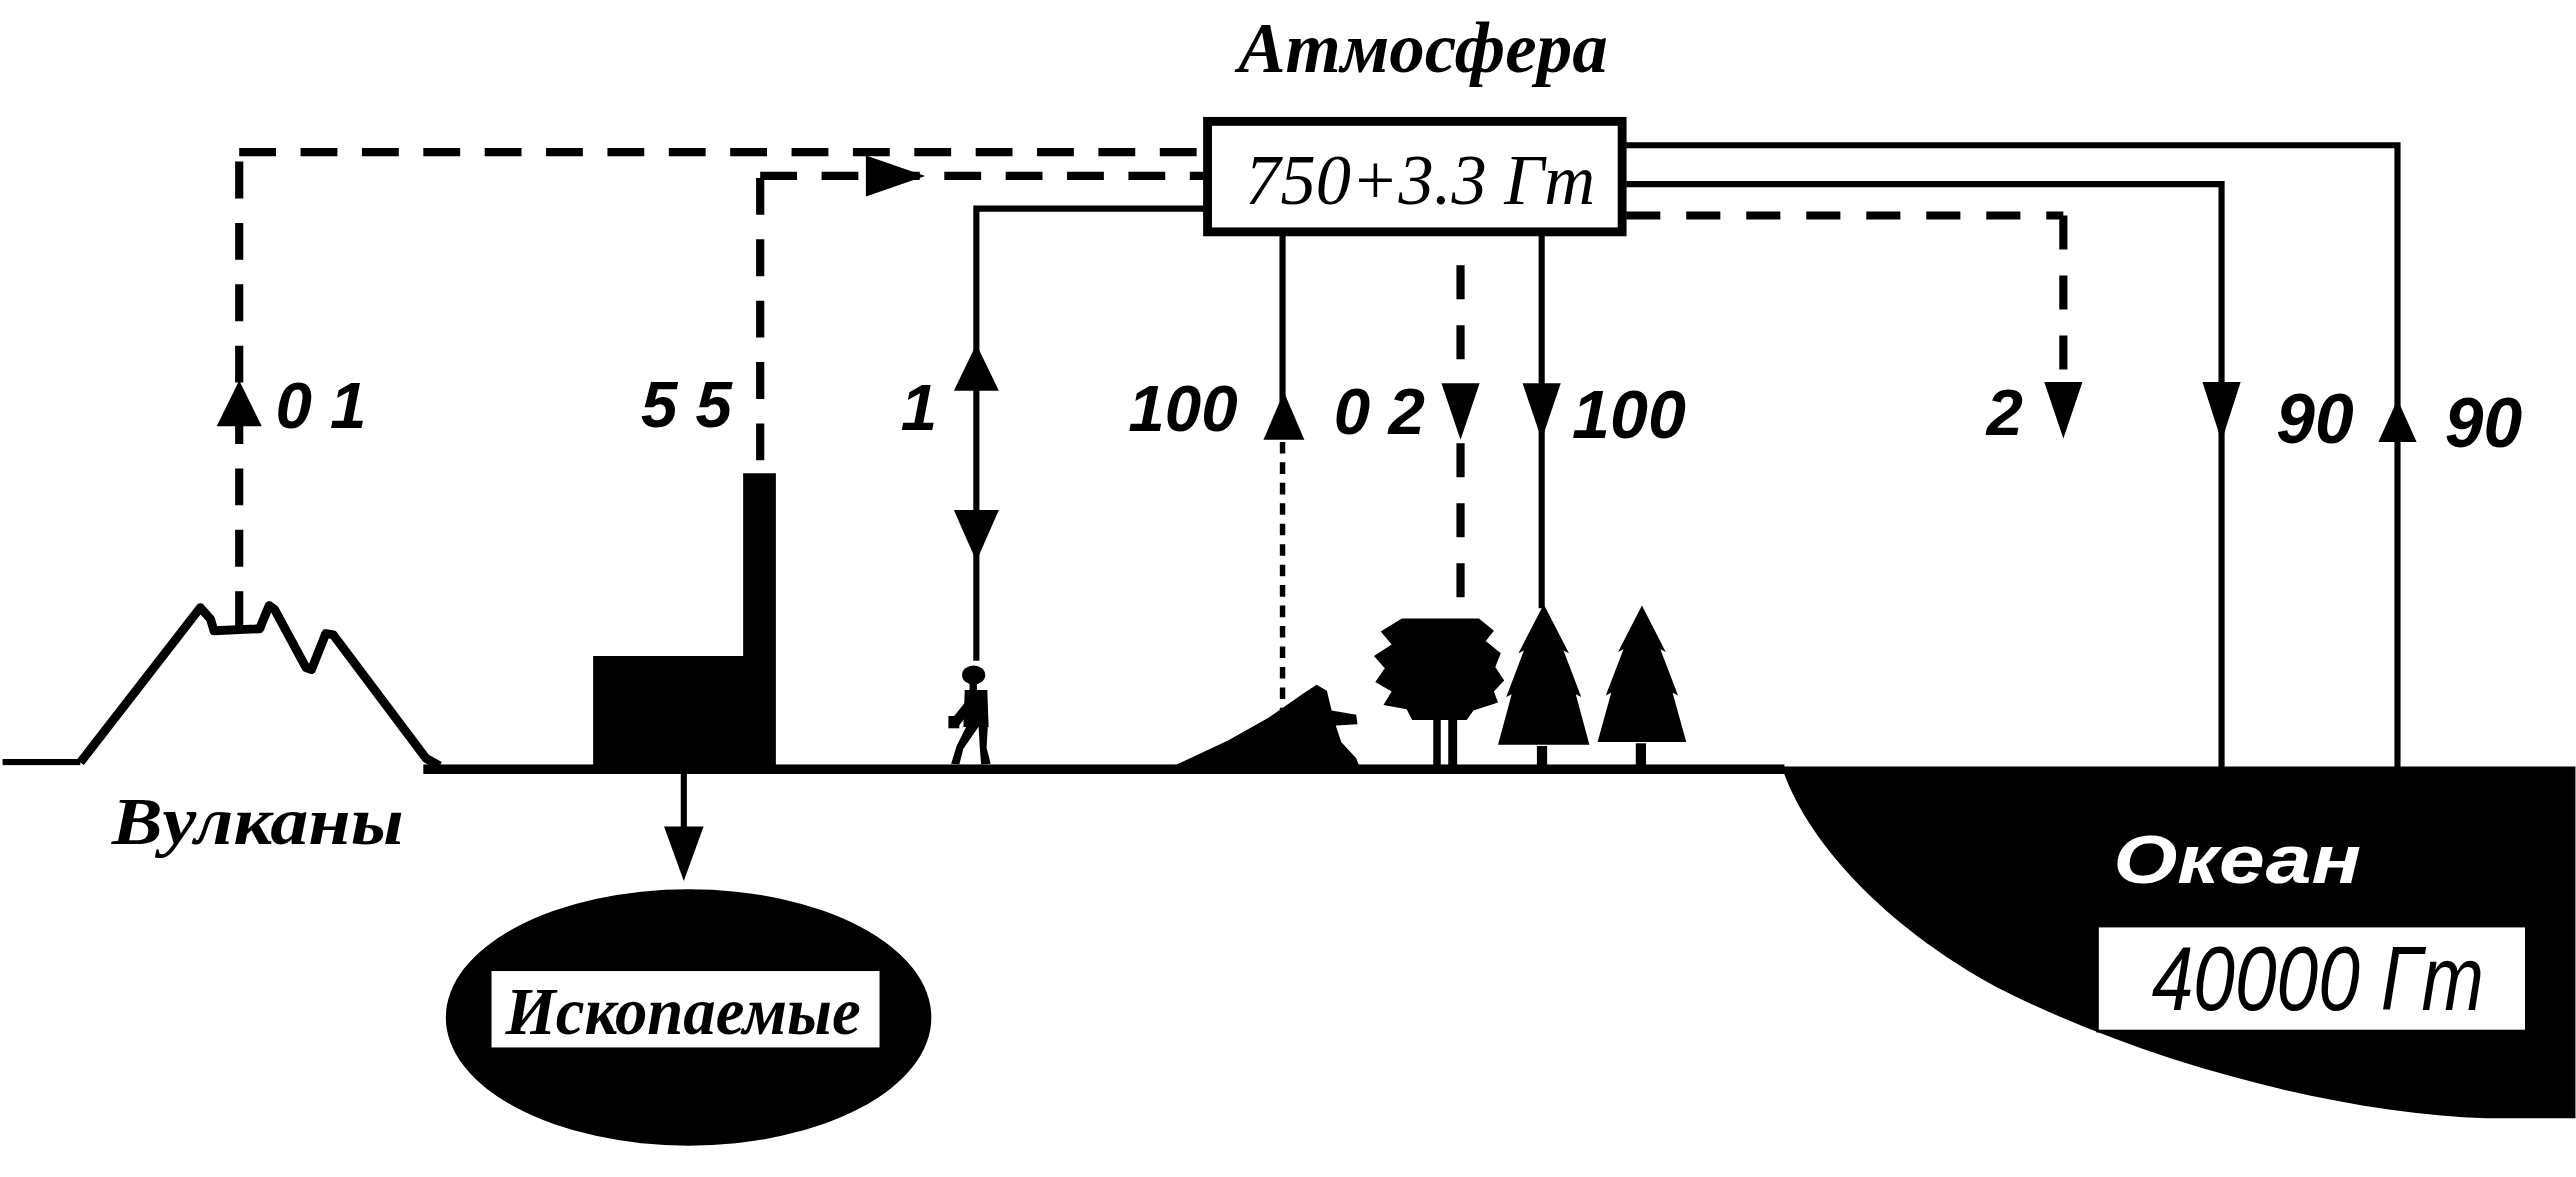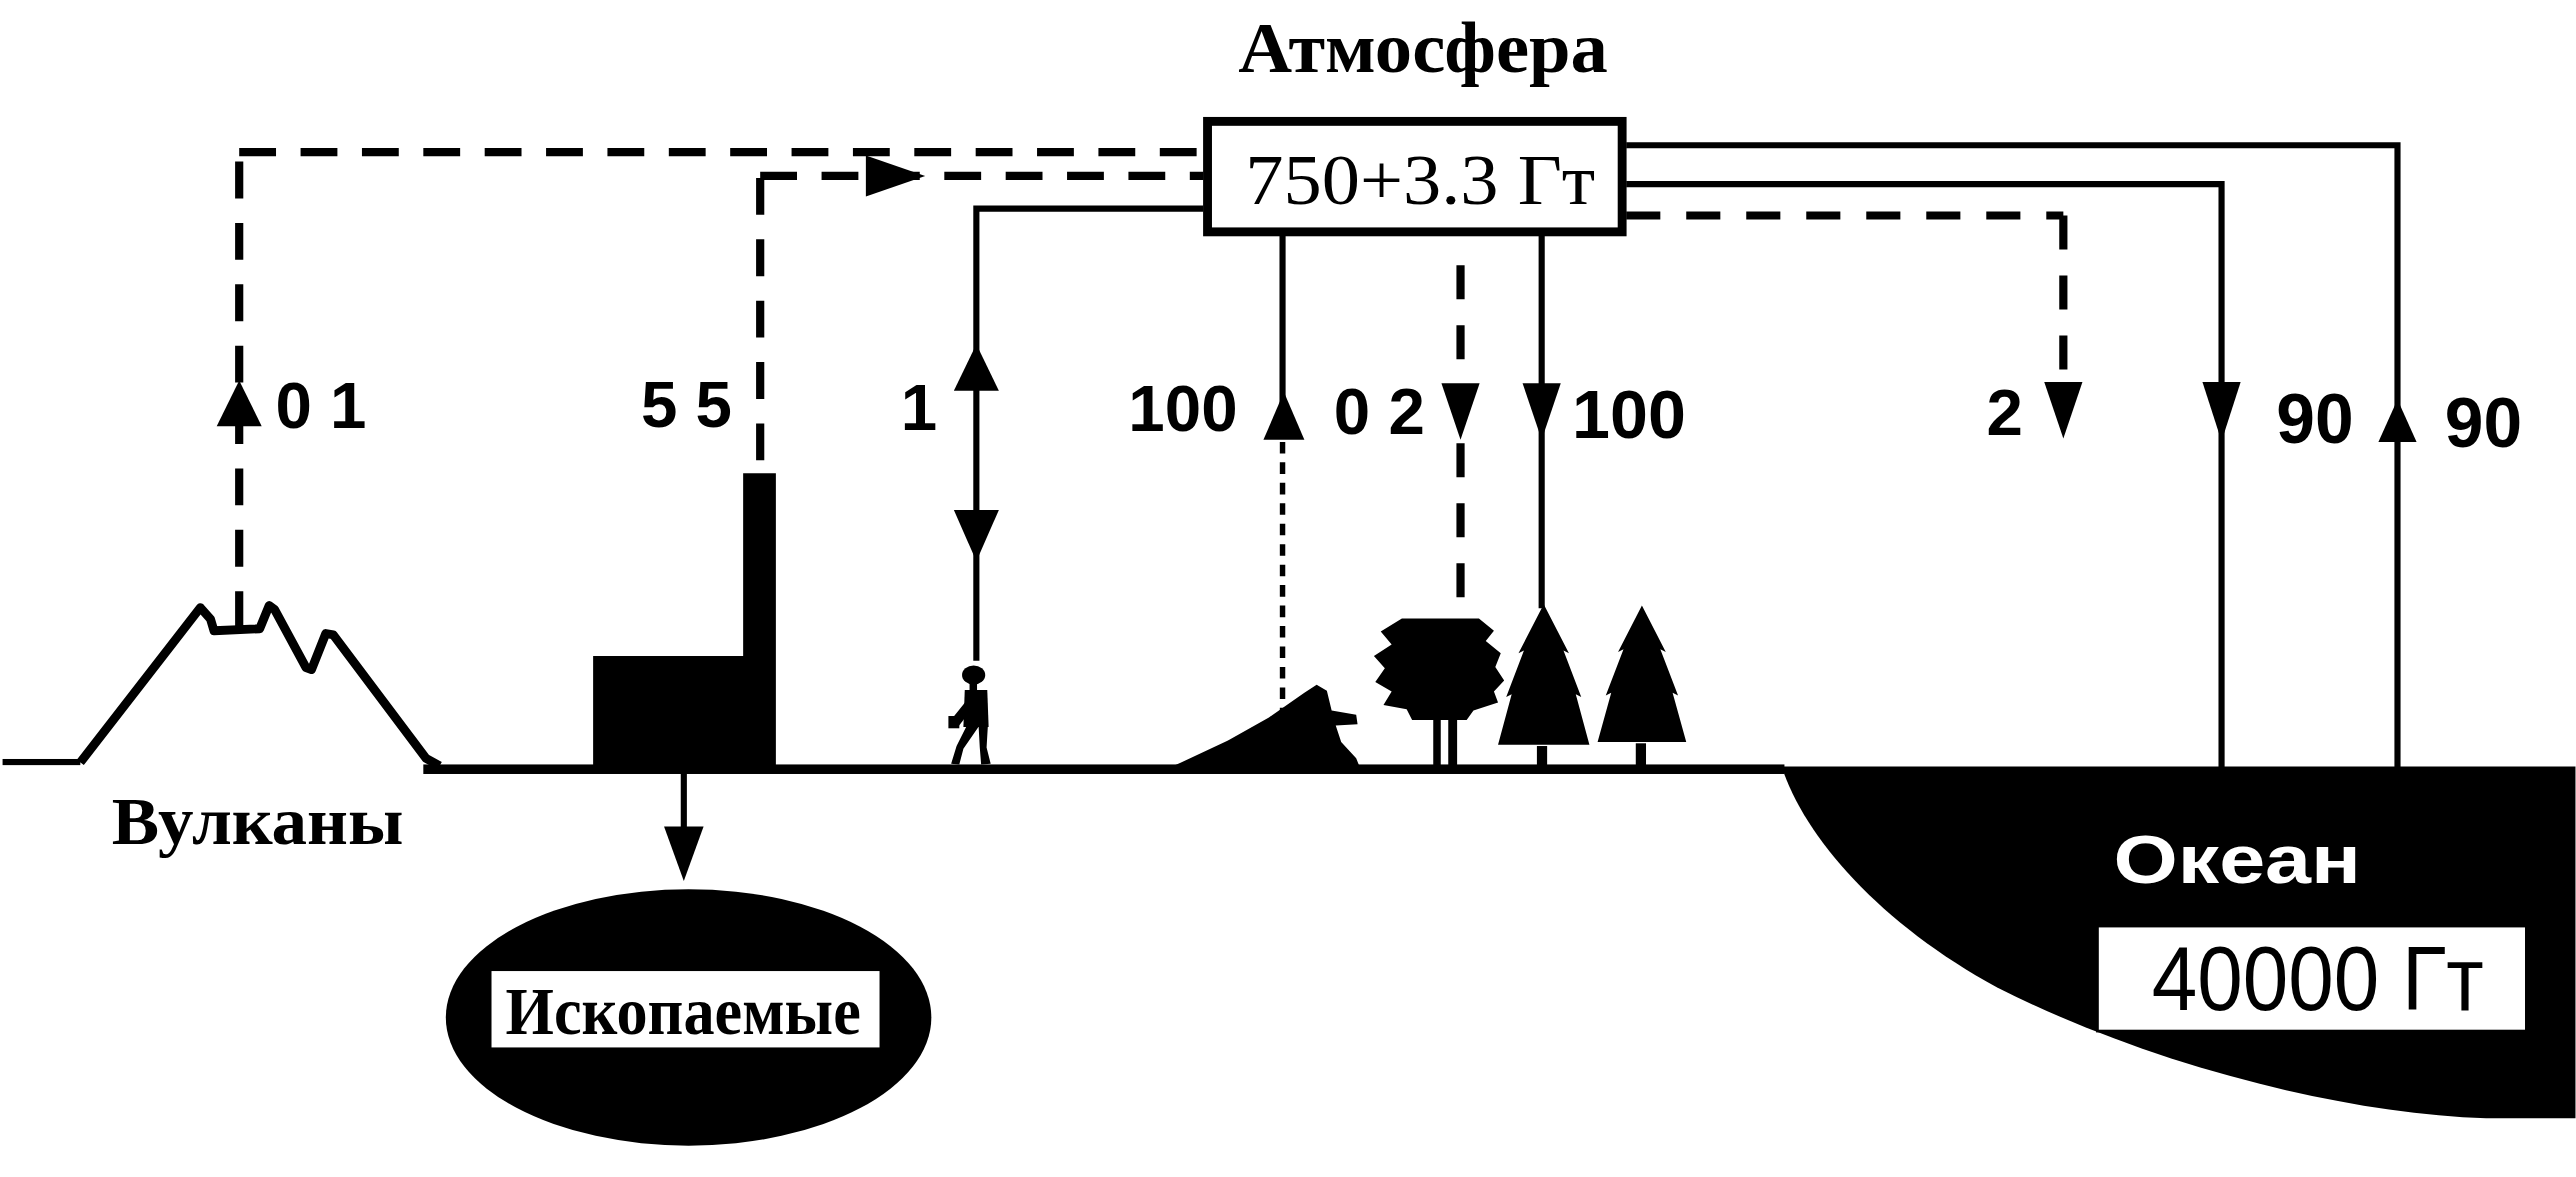--- a/index.html
+++ b/index.html
@@ -1,16 +1,16 @@
 <!DOCTYPE html>
 <html style="font-size:11px"><head>
 <meta charset="utf-8">
 <style>
   html,body{margin:0;padding:0;background:#fff;}
-  .page{position:relative;width:2576px;height:1177px;background:#ffffff;overflow:hidden;}
+  .page{position:relative;width:2576px;height:1177px;background:#ffffff;overflow:hidden;font-style:italic;}
   svg{position:absolute;left:0;top:0;}
   text{font-family:"Liberation Sans", sans-serif;}
   .ser{font-family:"Liberation Serif", serif;}
 </style>
 </head>
 <body>
 <div class="page">
 <svg width="2576" height="1177" viewBox="0 0 3776 1726">
 
 <rect x="0" y="0" width="3776" height="1726" fill="#ffffff"></rect>

